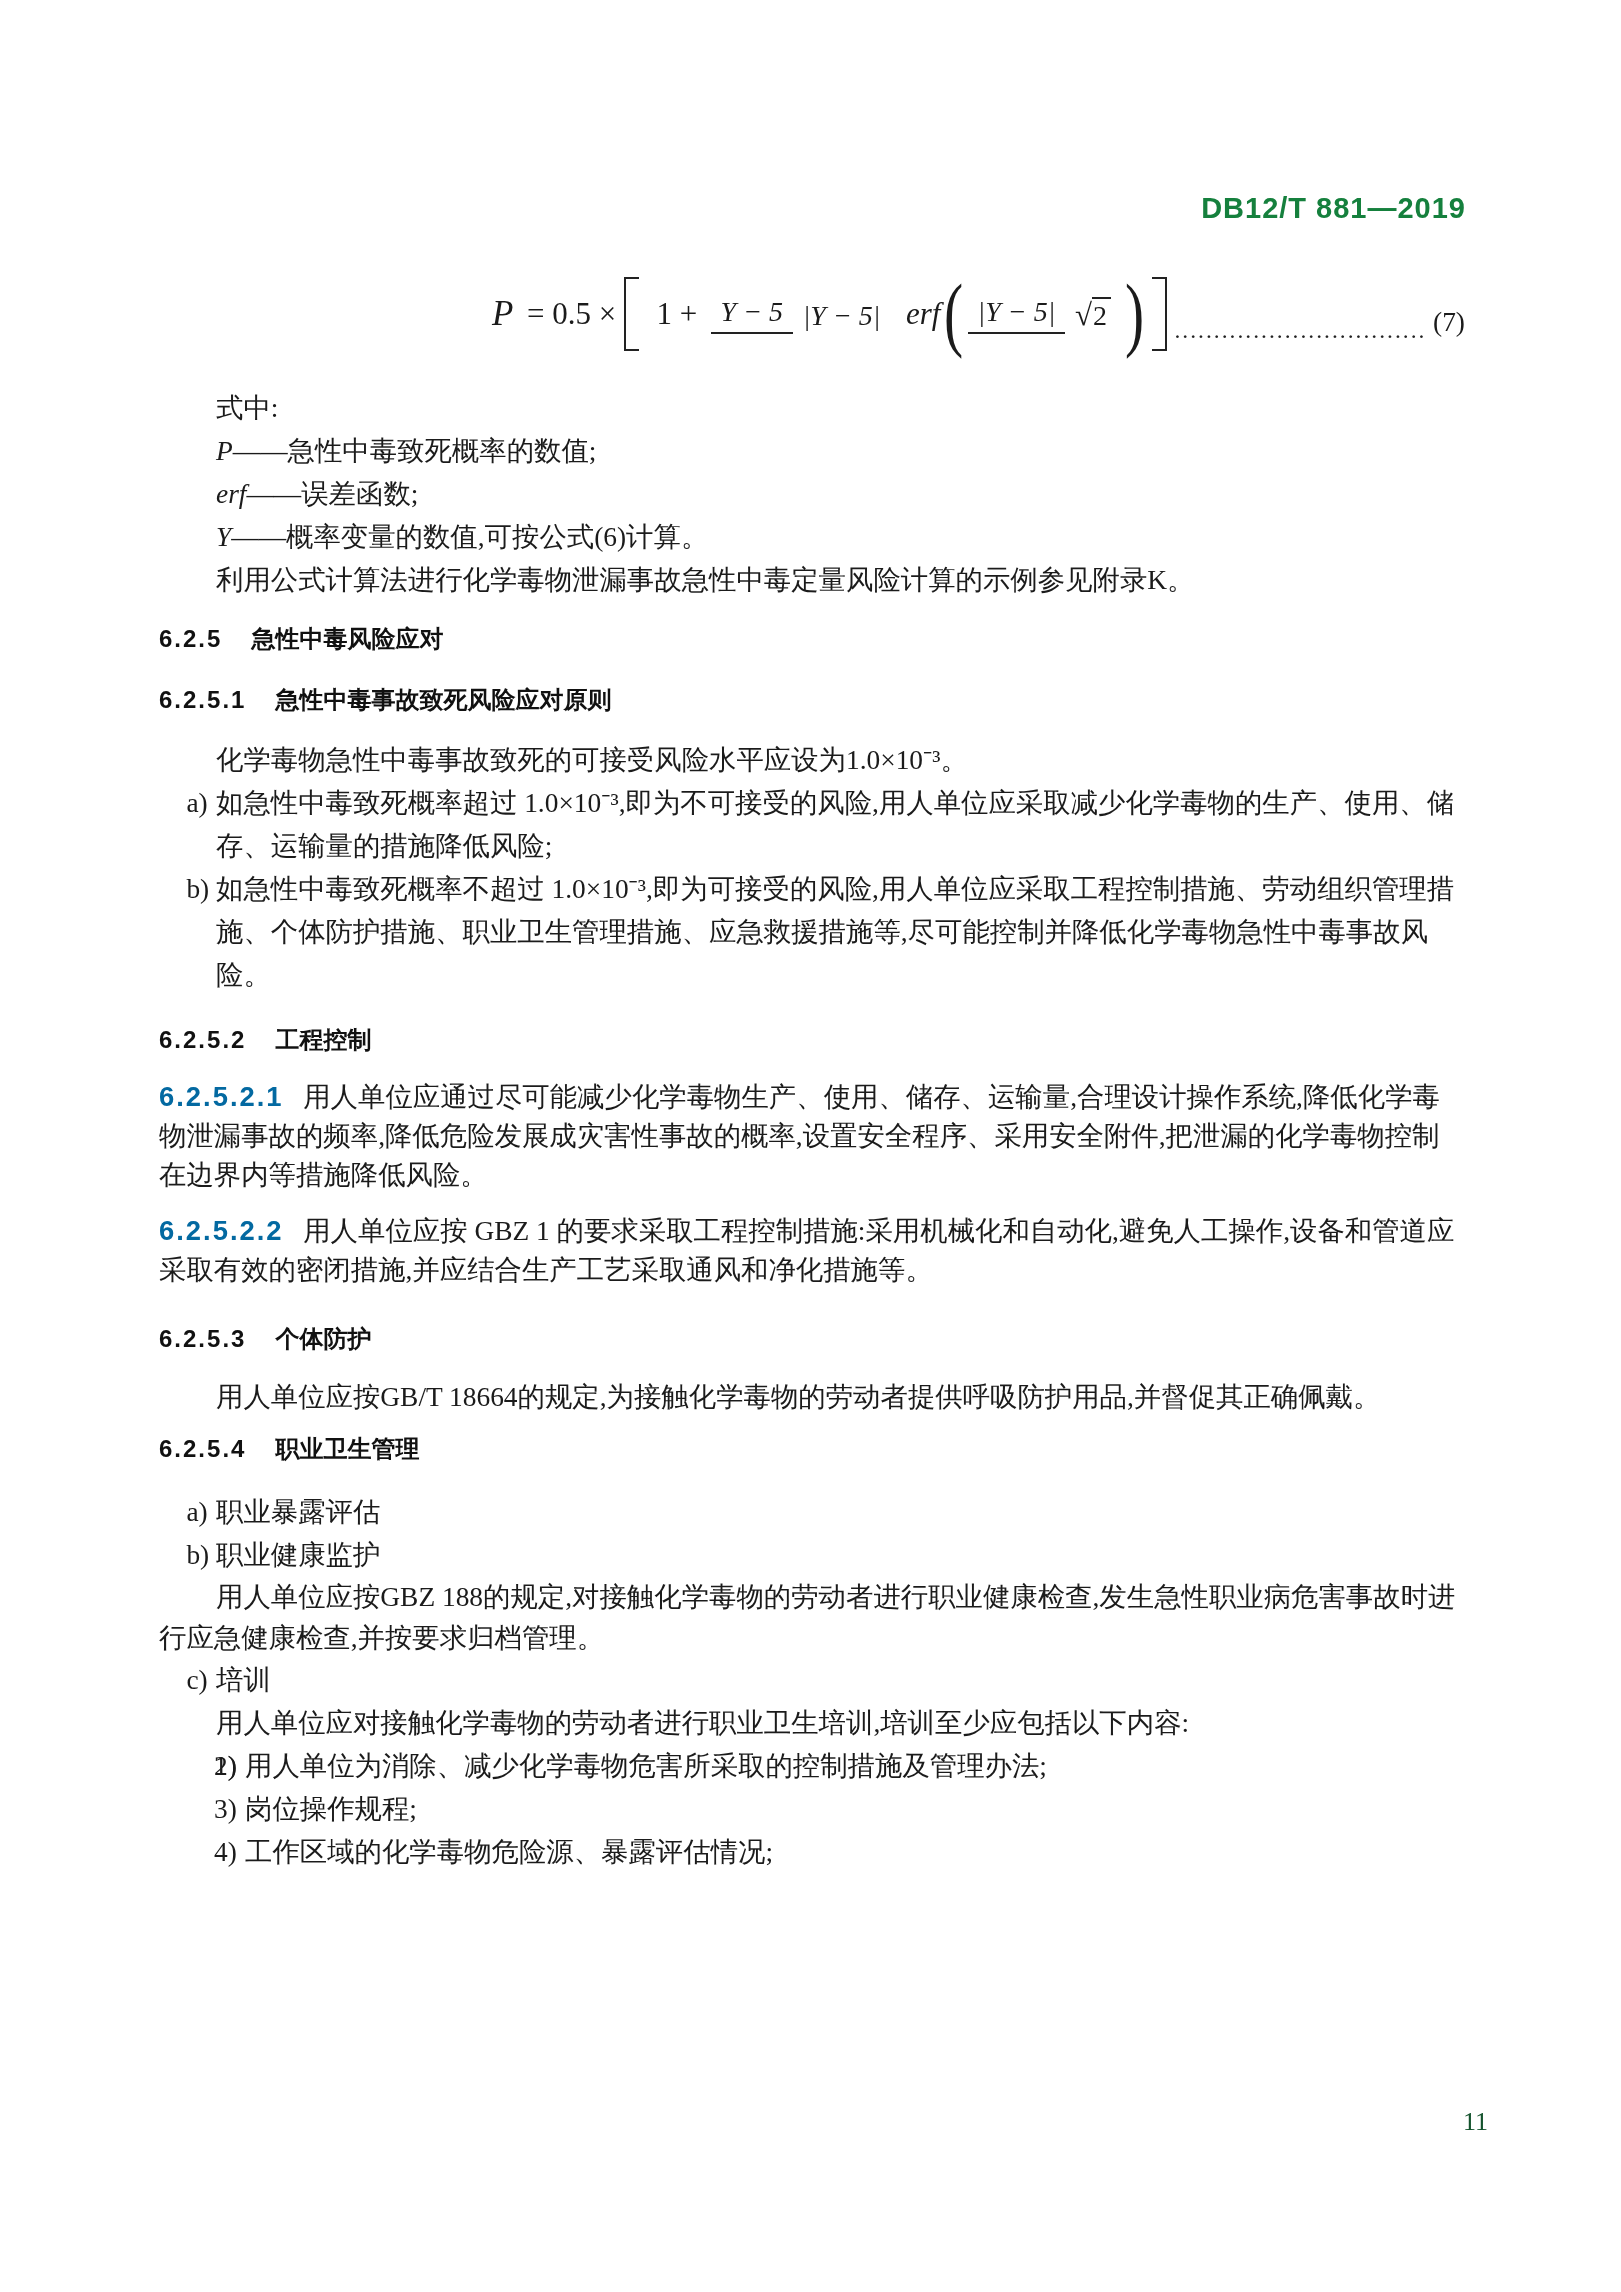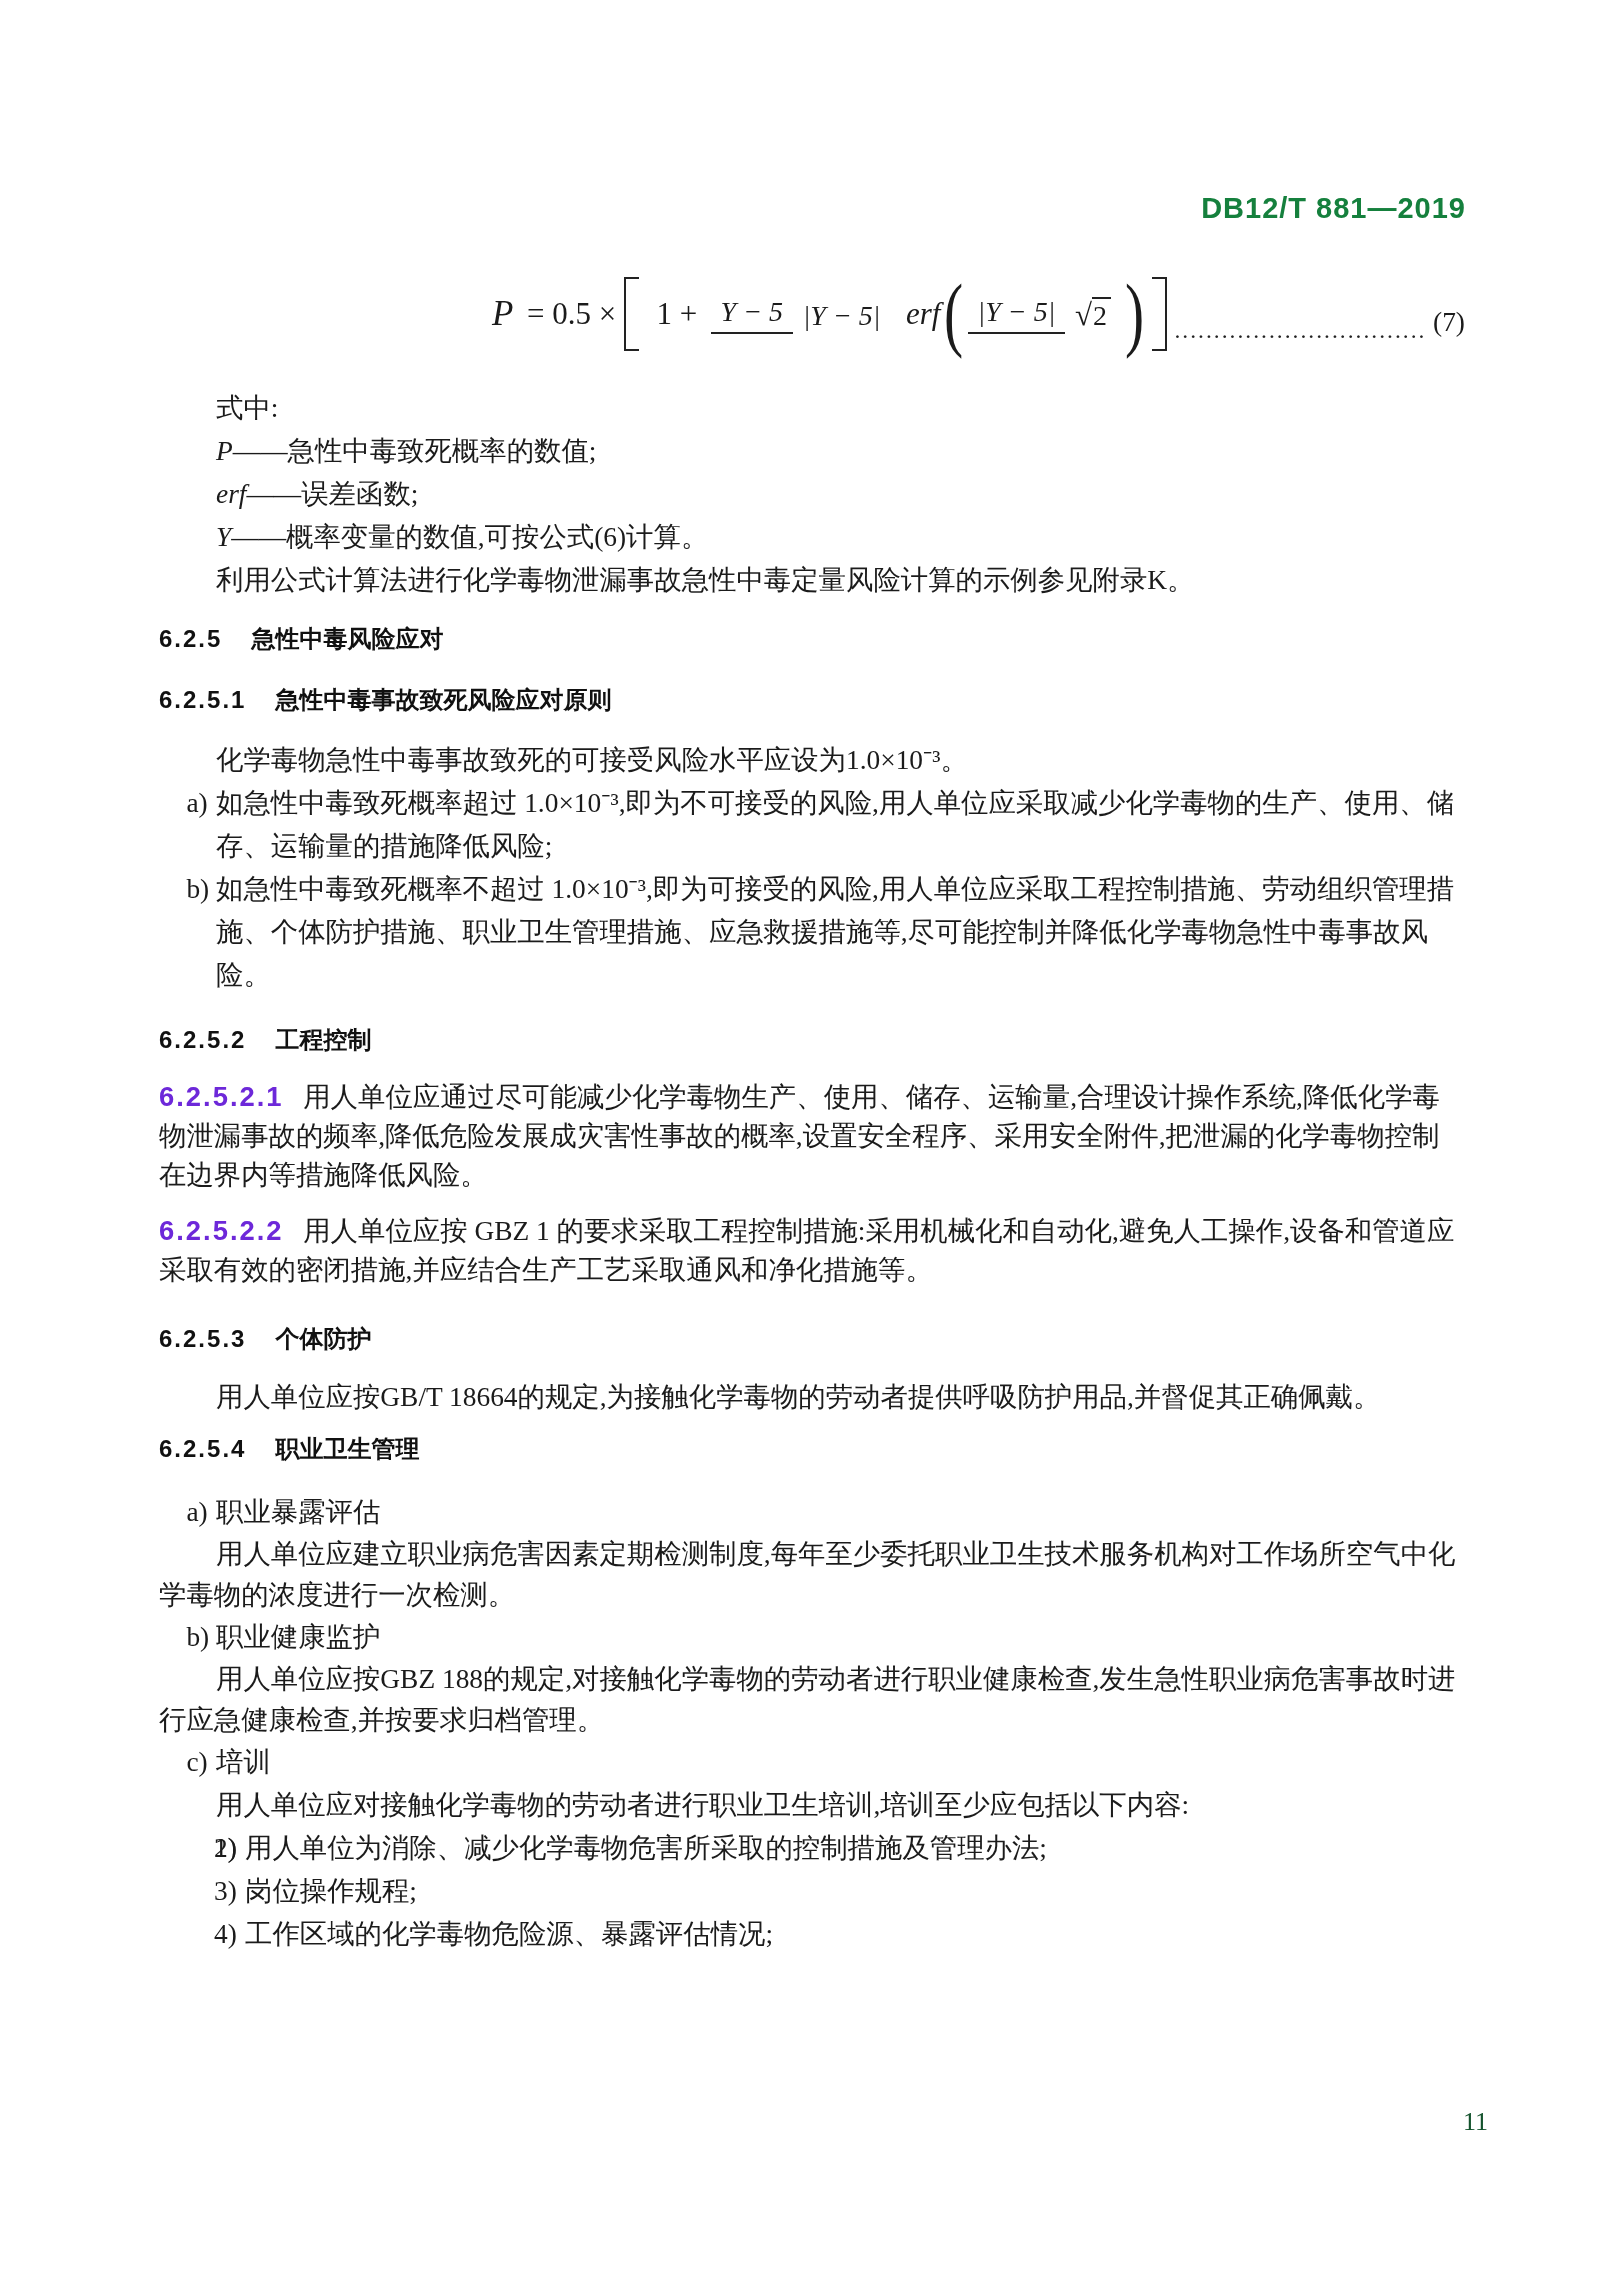--- a/index.html
+++ b/index.html
@@ -39,21 +39,21 @@
   .where{margin-top:11.8px;}
   .where-line{padding-left:57px;}
   .sym{font-style:italic;}
   .indent{text-indent:57px;margin:0;}
   .h3,.h4{font-family:"Liberation Sans", sans-serif;font-weight:700;font-size:24px;
           line-height:43px;margin:0;color:#111;}
   .h3 .num,.h4 .num{margin-right:29px;letter-spacing:2px;}
   .mt16{margin-top:15.7px;}.mt14{margin-top:13.7px;}.mt18{margin-top:17.6px;}.mt22{margin-top:21.6px;}.mt24{margin-top:8px;}.mt28{margin-top:27.4px;}
   .clause{margin:15.7px 0 0;line-height:39px;}
   .clause .cnum{font-family:"Liberation Sans", sans-serif;font-weight:700;
-                margin-right:19.6px;letter-spacing:2px;color:#6d28d9;}
+                margin-right:19.6px;letter-spacing:2px;color:#0369a1;}
   .li{position:relative;padding-left:57px;}
   .li .marker{position:absolute;left:27.4px;width:29px;}
   .li2{position:relative;padding-left:86px;}
   .li2 .marker{position:absolute;left:55px;width:29px;}
   .tight{line-height:41px;margin:0;}
   .page-number{position:absolute;left:1463px;top:2107px;font-size:26px;color:#14532d;}
 </style>
 </head>
 <body>
 
@@ -123,21 +123,20 @@
       <span class="num">6.2.5.3</span><span>个体防护</span>
     </h4>
     <p class="indent mt16">用人单位应按GB/T 18664的规定,为接触化学毒物的劳动者提供呼吸防护用品,并督促其正确佩戴。</p>
 
     <h4 class="h4 mt24">
       <span class="num">6.2.5.4</span><span>职业卫生管理</span>
     </h4>
     <div class="li mt22">
       <span class="marker">a)</span><span>职业暴露评估</span>
     </div>
-    <p class="indent tight">用人单位应建立职业病危害因素定期检测制度,每年至少委托职业卫生技术服务机构对工作场所空气中化学毒物的浓度进行一次检测。</p>
     <div class="li">
       <span class="marker">b)</span><span>职业健康监护</span>
     </div>
     <p class="indent tight">用人单位应按GBZ 188的规定,对接触化学毒物的劳动者进行职业健康检查,发生急性职业病危害事故时进行应急健康检查,并按要求归档管理。</p>
     <div class="li">
       <span class="marker">c)</span><span>培训</span>
     </div>
     <p class="indent">用人单位应对接触化学毒物的劳动者进行职业卫生培训,培训至少应包括以下内容:</p>
     <div class="li2">
       <span class="marker">1)</span>

